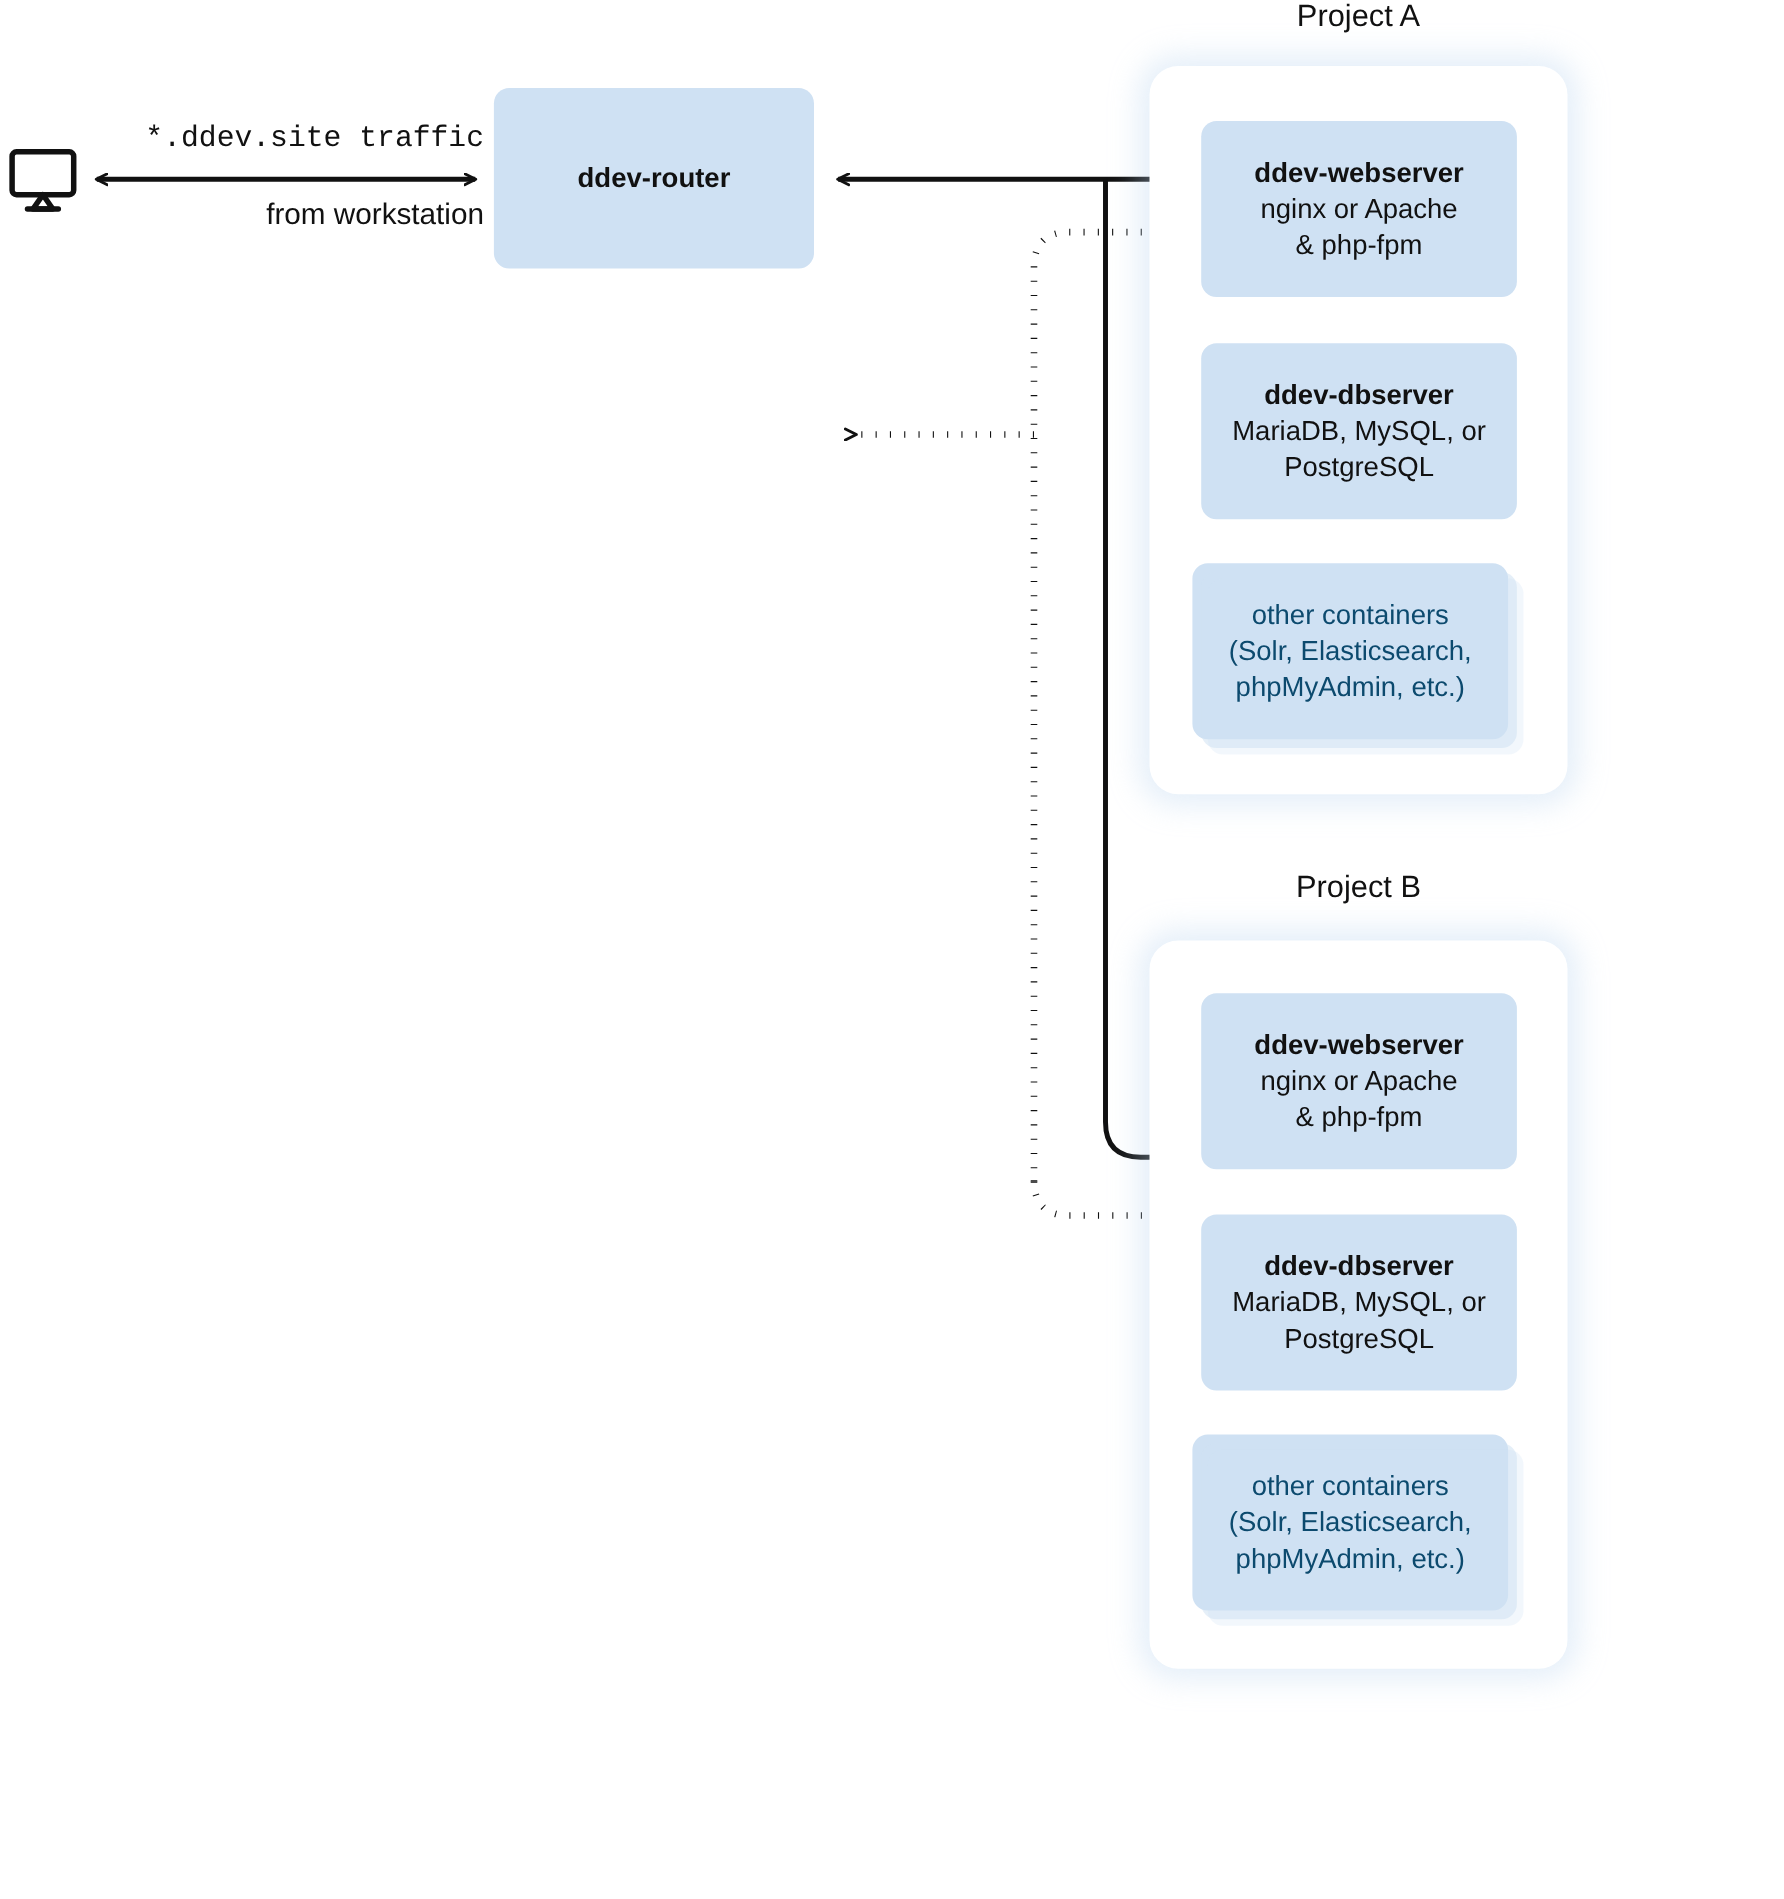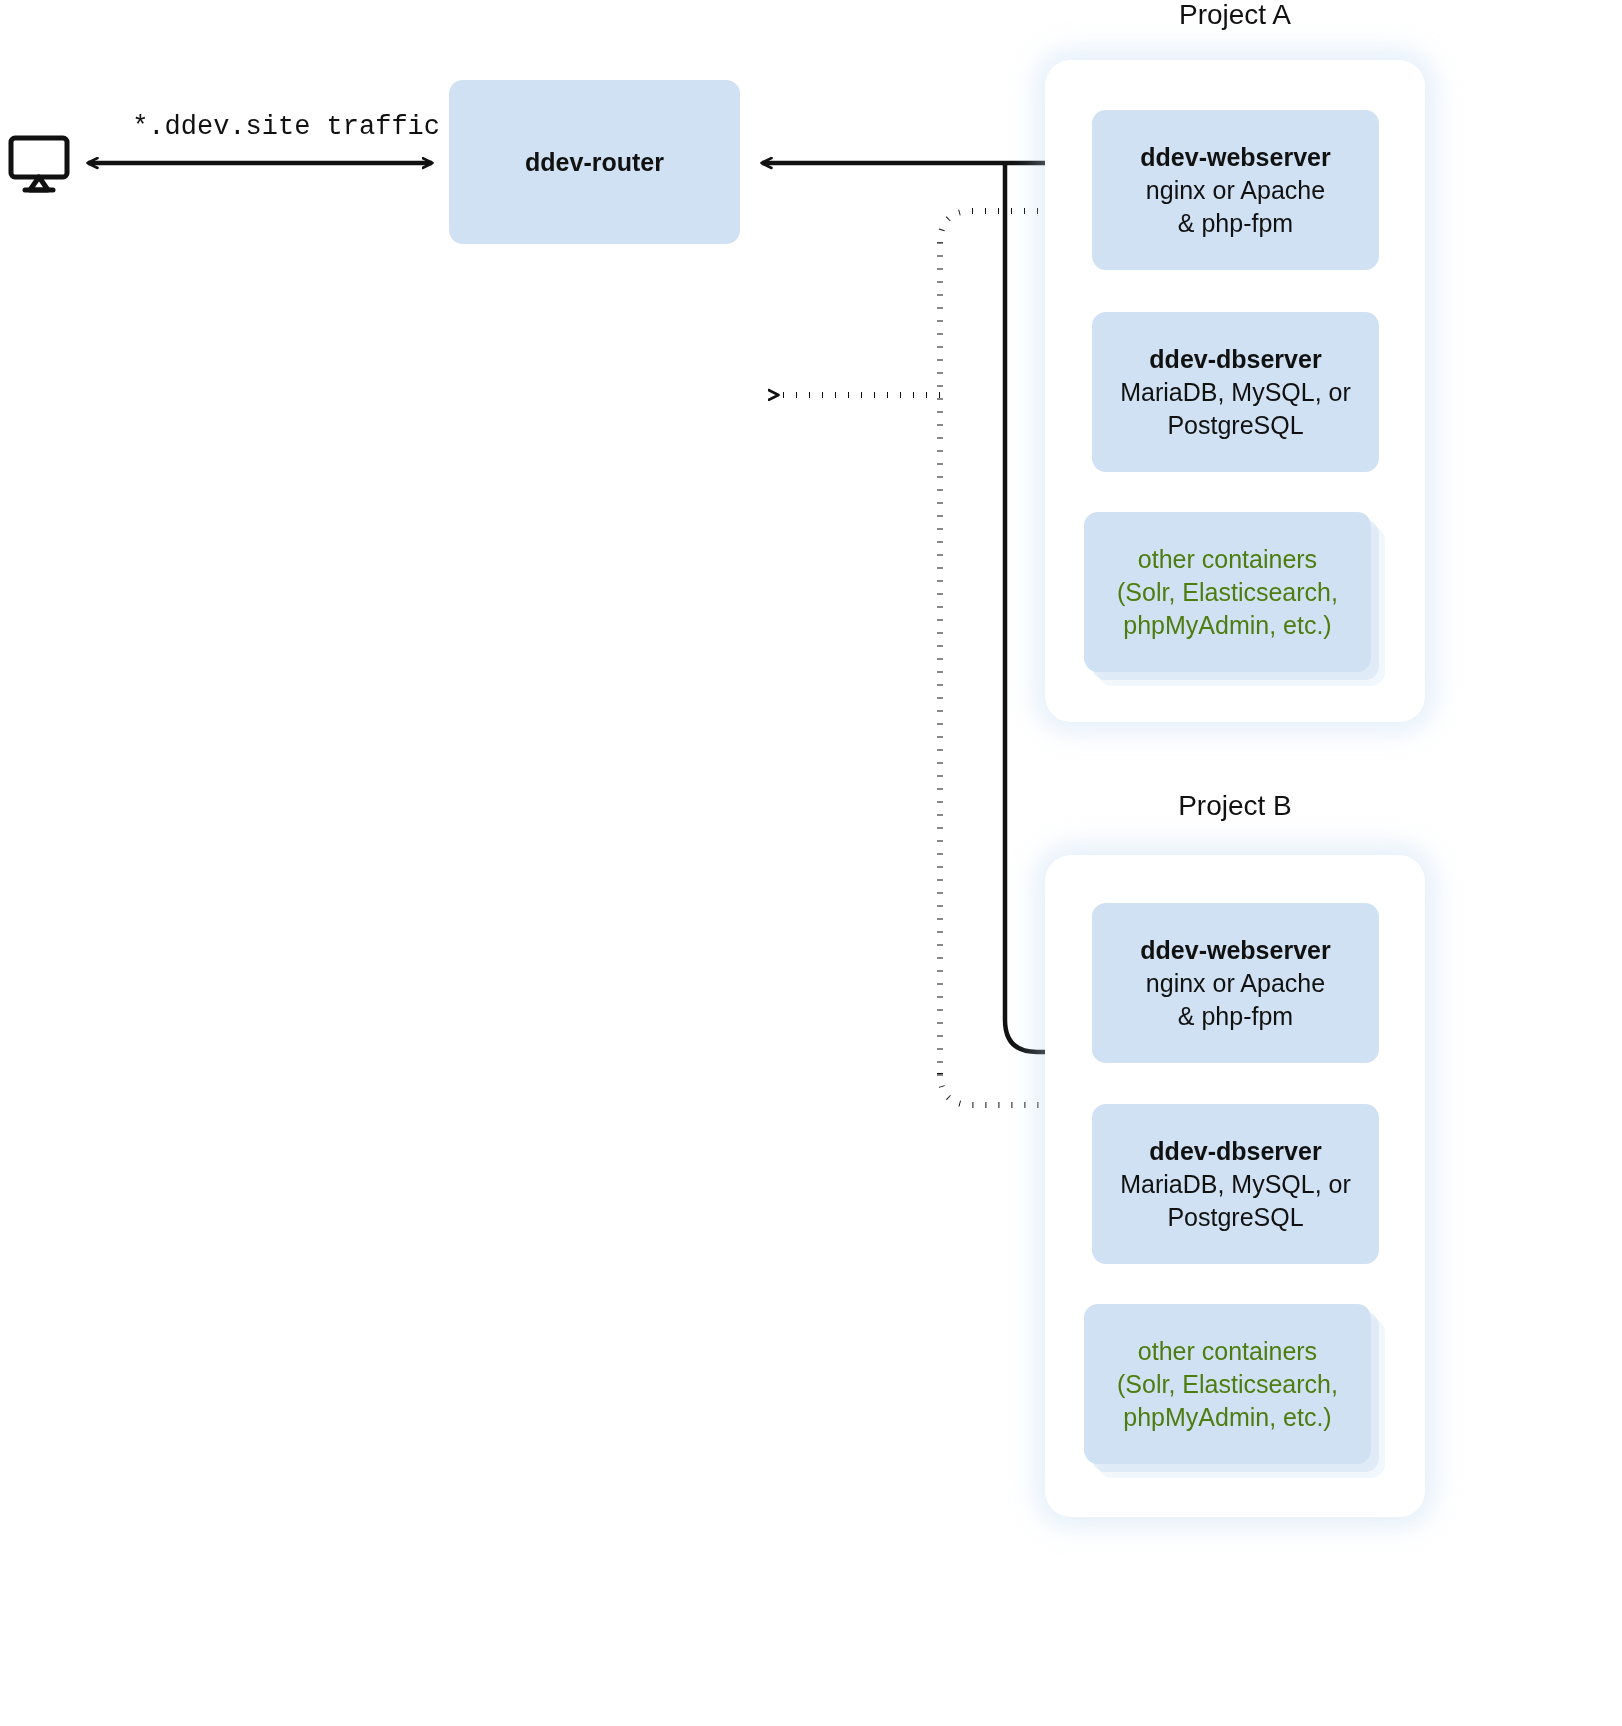--- a/index.html
+++ b/index.html
@@ -73,21 +73,21 @@
   }
   .svc .sub {
     font-size: 25px;
     line-height: 33px;
     color: #111111;
     white-space: pre-line;
   }
   .svc .plainonly {
     font-size: 25px;
     line-height: 33px;
-    color: #4d7c0f;
+    color: #0c4a6e;
     white-space: pre-line;
   }
 
   #svc-router      { left: 449px; top: 80px;  width: 291px; height: 164px; }
   #svc-ssh-agent   { left: 449px; top: 312px; width: 291px; height: 169px; }
 
   
   .project-frame {
     position: absolute;
     background: #ffffff;
@@ -182,20 +182,21 @@
   <div class="workstation">
     <svg width="62" height="62" viewBox="0 0 62 62" xmlns="http://www.w3.org/2000/svg">
       <rect x="3" y="6" width="56" height="39" rx="4" ry="4" fill="none" stroke="#111111" stroke-width="5"></rect>
       <path d="M22,58 L31,45 L40,58 Z" fill="none" stroke="#111111" stroke-width="5" stroke-linejoin="round"></path>
       <line x1="17" y1="58" x2="45" y2="58" stroke="#111111" stroke-width="5" stroke-linecap="round"></line>
     </svg>
   </div>
 
   <div class="traffic-label">
     <div>*.ddev.site traffic</div>
+    <div class="plain">from workstation</div>
   </div>
 
   <div class="svc" id="svc-router">
     <div class="title">ddev-router</div>
   </div>
 
 
   <div class="project-title" id="title-a">Project A</div>
   <div class="project-frame" id="frame-a"></div>
 

